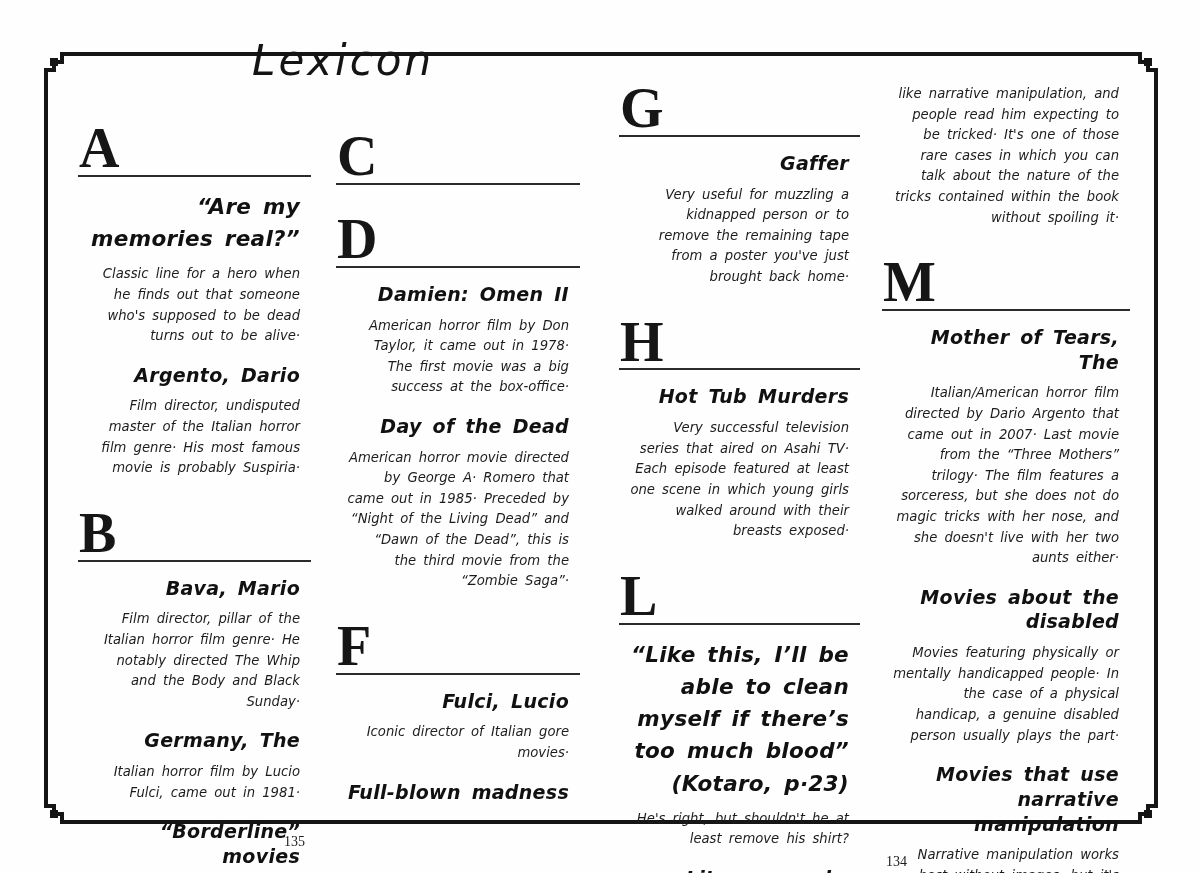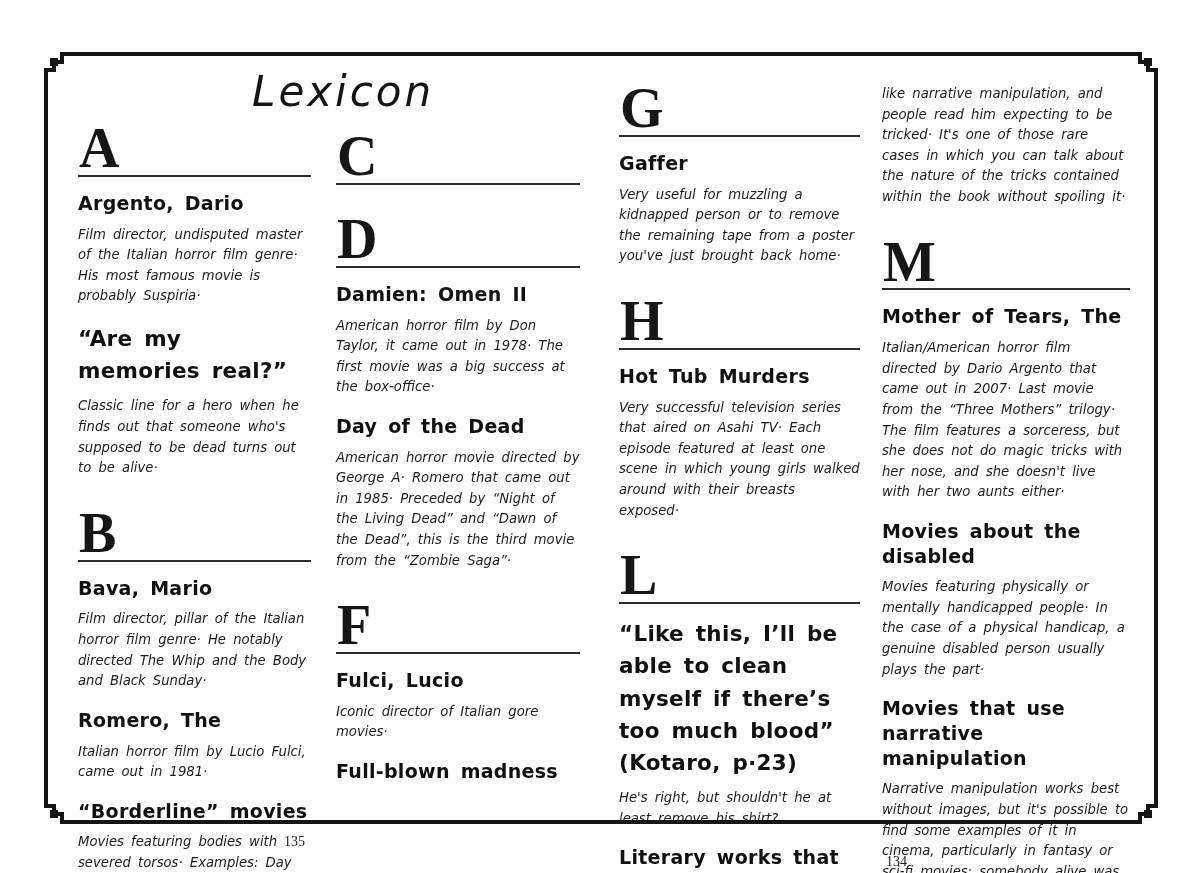--- a/index.html
+++ b/index.html
@@ -1,31 +1,31 @@
 <!DOCTYPE html>
 <html><head>
 <meta charset="utf-8">
 <style>
   html,body{margin:0;padding:0;background:#e9e9e9;}
   #page{position:relative;width:1200px;height:873px;background:#fefefe;overflow:hidden;
         font-family:"DejaVu Sans",sans-serif;}
   #frame-svg{position:absolute;left:0;top:0;}
-  #title{position:absolute;left:252px;top:67px;font-style:italic;font-size:42px;
+  #title{position:absolute;left:252px;top:36px;font-style:italic;font-size:42px;
          letter-spacing:3px;color:#141414;white-space:nowrap;}
   .col{position:absolute;}
   #col-0{left:78px;  top:118px; width:233px;}
   #col-1{left:336px; top:126px; width:244px;}
   #col-2{left:619px; top:78px;  width:241px;}
   #col-3{left:882px; top:84px;  width:248px;}
   .section{border-bottom:2px solid #2b2b2b;margin:24px 0 14px;}
   .col .section:first-child{margin-top:0;}
   .section .letter{font-family:"Liberation Serif","DejaVu Serif",serif;font-weight:700;
          font-size:56px;line-height:.82;display:inline-block;padding:8px 0 3px 1px;color:#161616;}
-  .entry{margin:0 0 16px;}
-  .entry-heading{font-weight:700;font-size:19px;line-height:1.3;
+  .entry{margin:0 11px 16px;text-align:right;}
+  .entry-heading{font-style:italic;font-weight:700;font-size:19px;line-height:1.3;
          letter-spacing:.3px;word-spacing:4px;color:#111;margin:0 0 9px;}
   .entry-heading.quote{font-size:21.5px;line-height:1.5;}
   .entry-body{font-style:italic;font-size:13.2px;line-height:1.56;word-spacing:3px;
          color:#1c1c1c;margin:0;}
   .pagenum{position:absolute;font-family:"Liberation Serif","DejaVu Serif",serif;
          font-size:14px;color:#1b1b1b;}
   #pagenum-left{left:284px;top:834px;}
   #pagenum-right{left:886px;top:838px;margin-top:16px;}
 </style>
 </head>
@@ -42,34 +42,34 @@
     <rect x="1144" y="58" width="8" height="8" fill="#151515"></rect>
     <rect x="1144" y="810" width="8" height="8" fill="#151515"></rect>
     <rect x="50" y="810" width="8" height="8" fill="#151515"></rect>
   </svg>
 
   <div id="title">Lexicon</div>
 
   <div class="col" id="col-0">
       <div class="section"><span class="letter">A</span></div>
       <div class="entry">
+        <div class="entry-heading quote">“Are my memories real?”</div>
+        <div class="entry-body">Classic line for a hero when he finds out that someone who's supposed to be dead turns out to be alive·</div>
+      </div>
+      <div class="entry">
         <div class="entry-heading">Argento, Dario</div>
         <div class="entry-body">Film director, undisputed master of the Italian horror film genre· His most famous movie is probably Suspiria·</div>
-      </div>
-      <div class="entry">
-        <div class="entry-heading quote">“Are my memories real?”</div>
-        <div class="entry-body">Classic line for a hero when he finds out that someone who's supposed to be dead turns out to be alive·</div>
       </div>
       <div class="section"><span class="letter">B</span></div>
       <div class="entry">
         <div class="entry-heading">Bava, Mario</div>
         <div class="entry-body">Film director, pillar of the Italian horror film genre· He notably directed The Whip and the Body and Black Sunday·</div>
       </div>
       <div class="entry">
-        <div class="entry-heading">Romero, The</div>
+        <div class="entry-heading">Germany, The</div>
         <div class="entry-body">Italian horror film by Lucio Fulci, came out in 1981·</div>
       </div>
       <div class="entry">
         <div class="entry-heading">“Borderline” movies</div>
         <div class="entry-body">Movies featuring bodies with severed torsos· Examples: Day of the Dead, Damien: Omen II· It isn't only gratuitous violence: some critics see in these mutilations the malaise of countries cut in half by the United States/U·R·S·S· antagonism, like Germany, Korea, etc· The term “borderline” can be taken both literally and figuratively, because it reminds us of unbearable violence as well as frontiers·</div>
       </div>
     </div>
   <div class="col" id="col-1">
       <div class="section"><span class="letter">C</span></div>
       <div class="section"><span class="letter">D</span></div>

